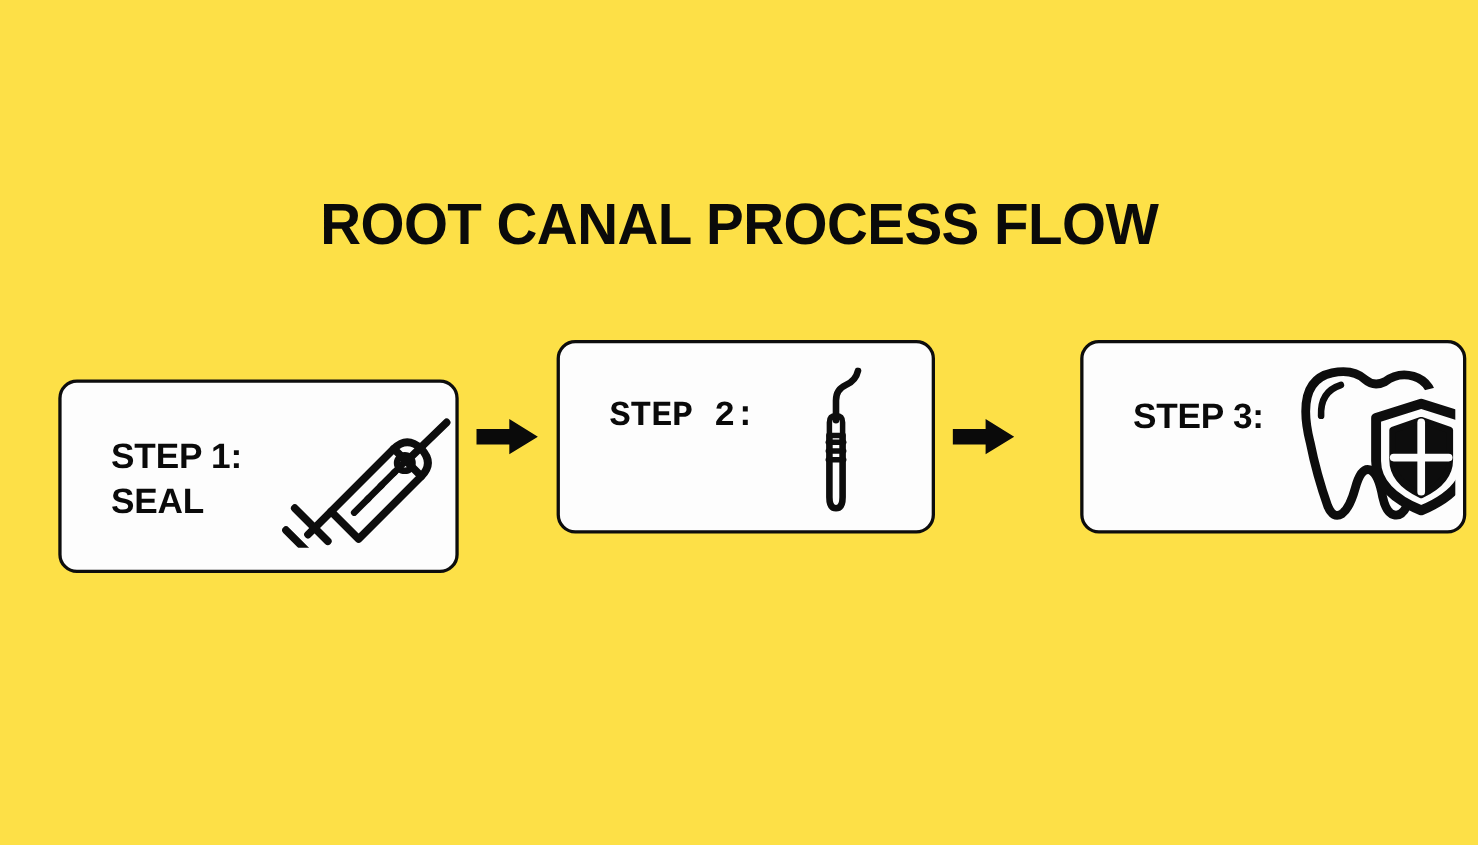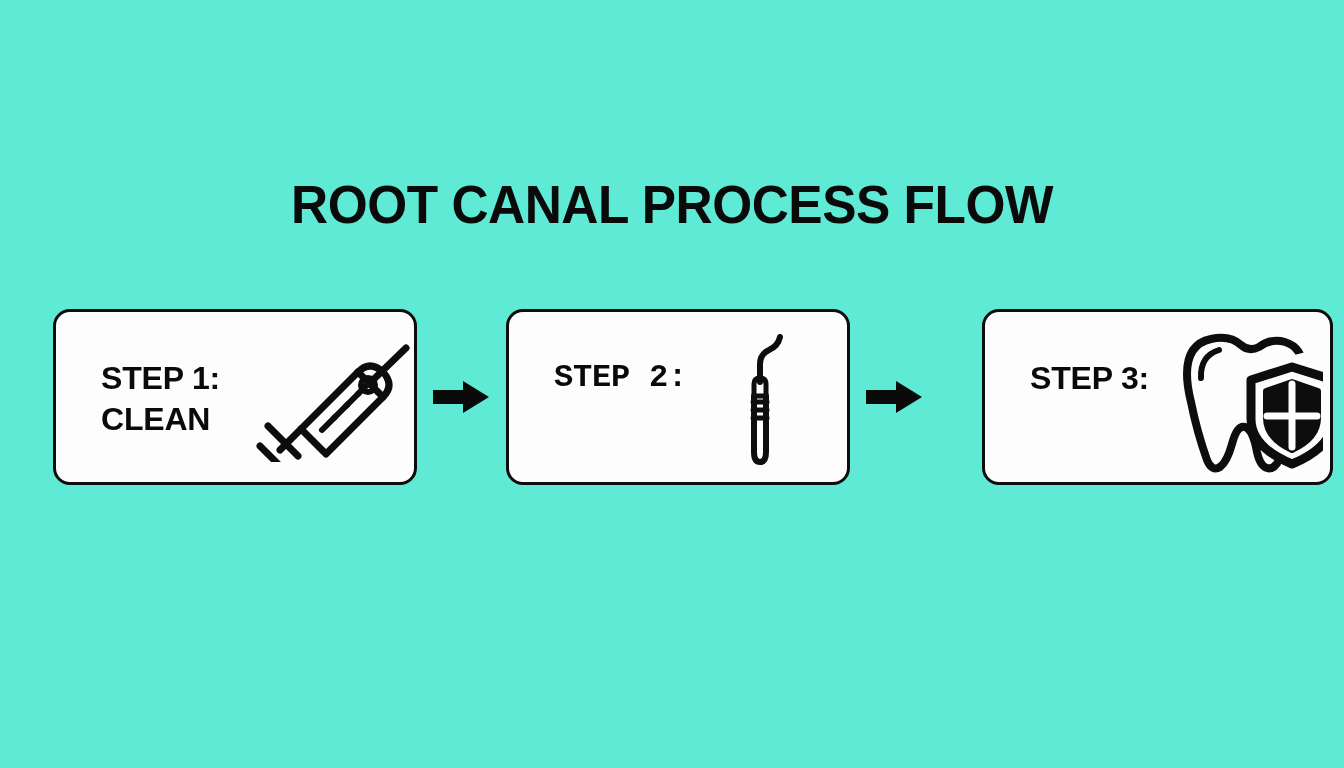--- a/index.html
+++ b/index.html
@@ -10,21 +10,21 @@
     width: 1344px;
     height: 768px;
     background: #fdfdfd;
     font-family: "Liberation Sans", sans-serif;
     overflow: hidden;
   }
   #canvas {
     position: relative;
     width: 1344px;
     height: 768px;
-    background: #5eead4;
+    background: #fde047;
   }
   #page-title {
     position: absolute;
     top: 178px;
     left: 0;
     width: 1344px;
     text-align: center;
     font-size: 53px;
     font-weight: 700;
     letter-spacing: -0.5px;
@@ -35,21 +35,21 @@
   }
   .step-box {
     position: absolute;
     top: 309px;
     height: 176px;
     box-sizing: border-box;
     border: 3px solid #0d0d0d;
     border-radius: 17px;
     background: #fdfdfd;
   }
-  #step-box-1 { left: 53px;  width: 364px; }
+  #step-box-1 { left: 53px;  width: 364px; margin-top: 36px; }
   #step-box-2 { left: 506px; width: 344px; font-family: Liberation Mono, monospace; }
   #step-box-3 { left: 982px; width: 351px; }
 
   .step-label {
     position: absolute;
     left: 45px;
     top: 46px;
     font-size: 32px;
     font-weight: 700;
     color: #0a0a0a;
@@ -78,21 +78,21 @@
 </head>
 <body>
 
 <div id="canvas">
 
   <div id="page-title">ROOT CANAL PROCESS FLOW</div>
 
   <div class="step-box" id="step-box-1">
     <div class="step-label">
       <span>STEP 1:</span>
-      <span class="line2">CLEAN</span>
+      <span class="line2">SEAL</span>
     </div>
     <div class="step-icon" id="icon-syringe">
       <svg viewBox="0 0 160 120" width="160" height="120" fill="none" stroke="#0d0d0d" stroke-width="7" stroke-linecap="round" stroke-linejoin="round">
 
         <line x1="121" y1="36" x2="152" y2="6"></line>
 
         <circle cx="114" cy="43" r="7" stroke-width="6"></circle>
 
         <path d="M104 30 L129 55 L72 112 L47 87 Z" stroke-width="7"></path>
 

